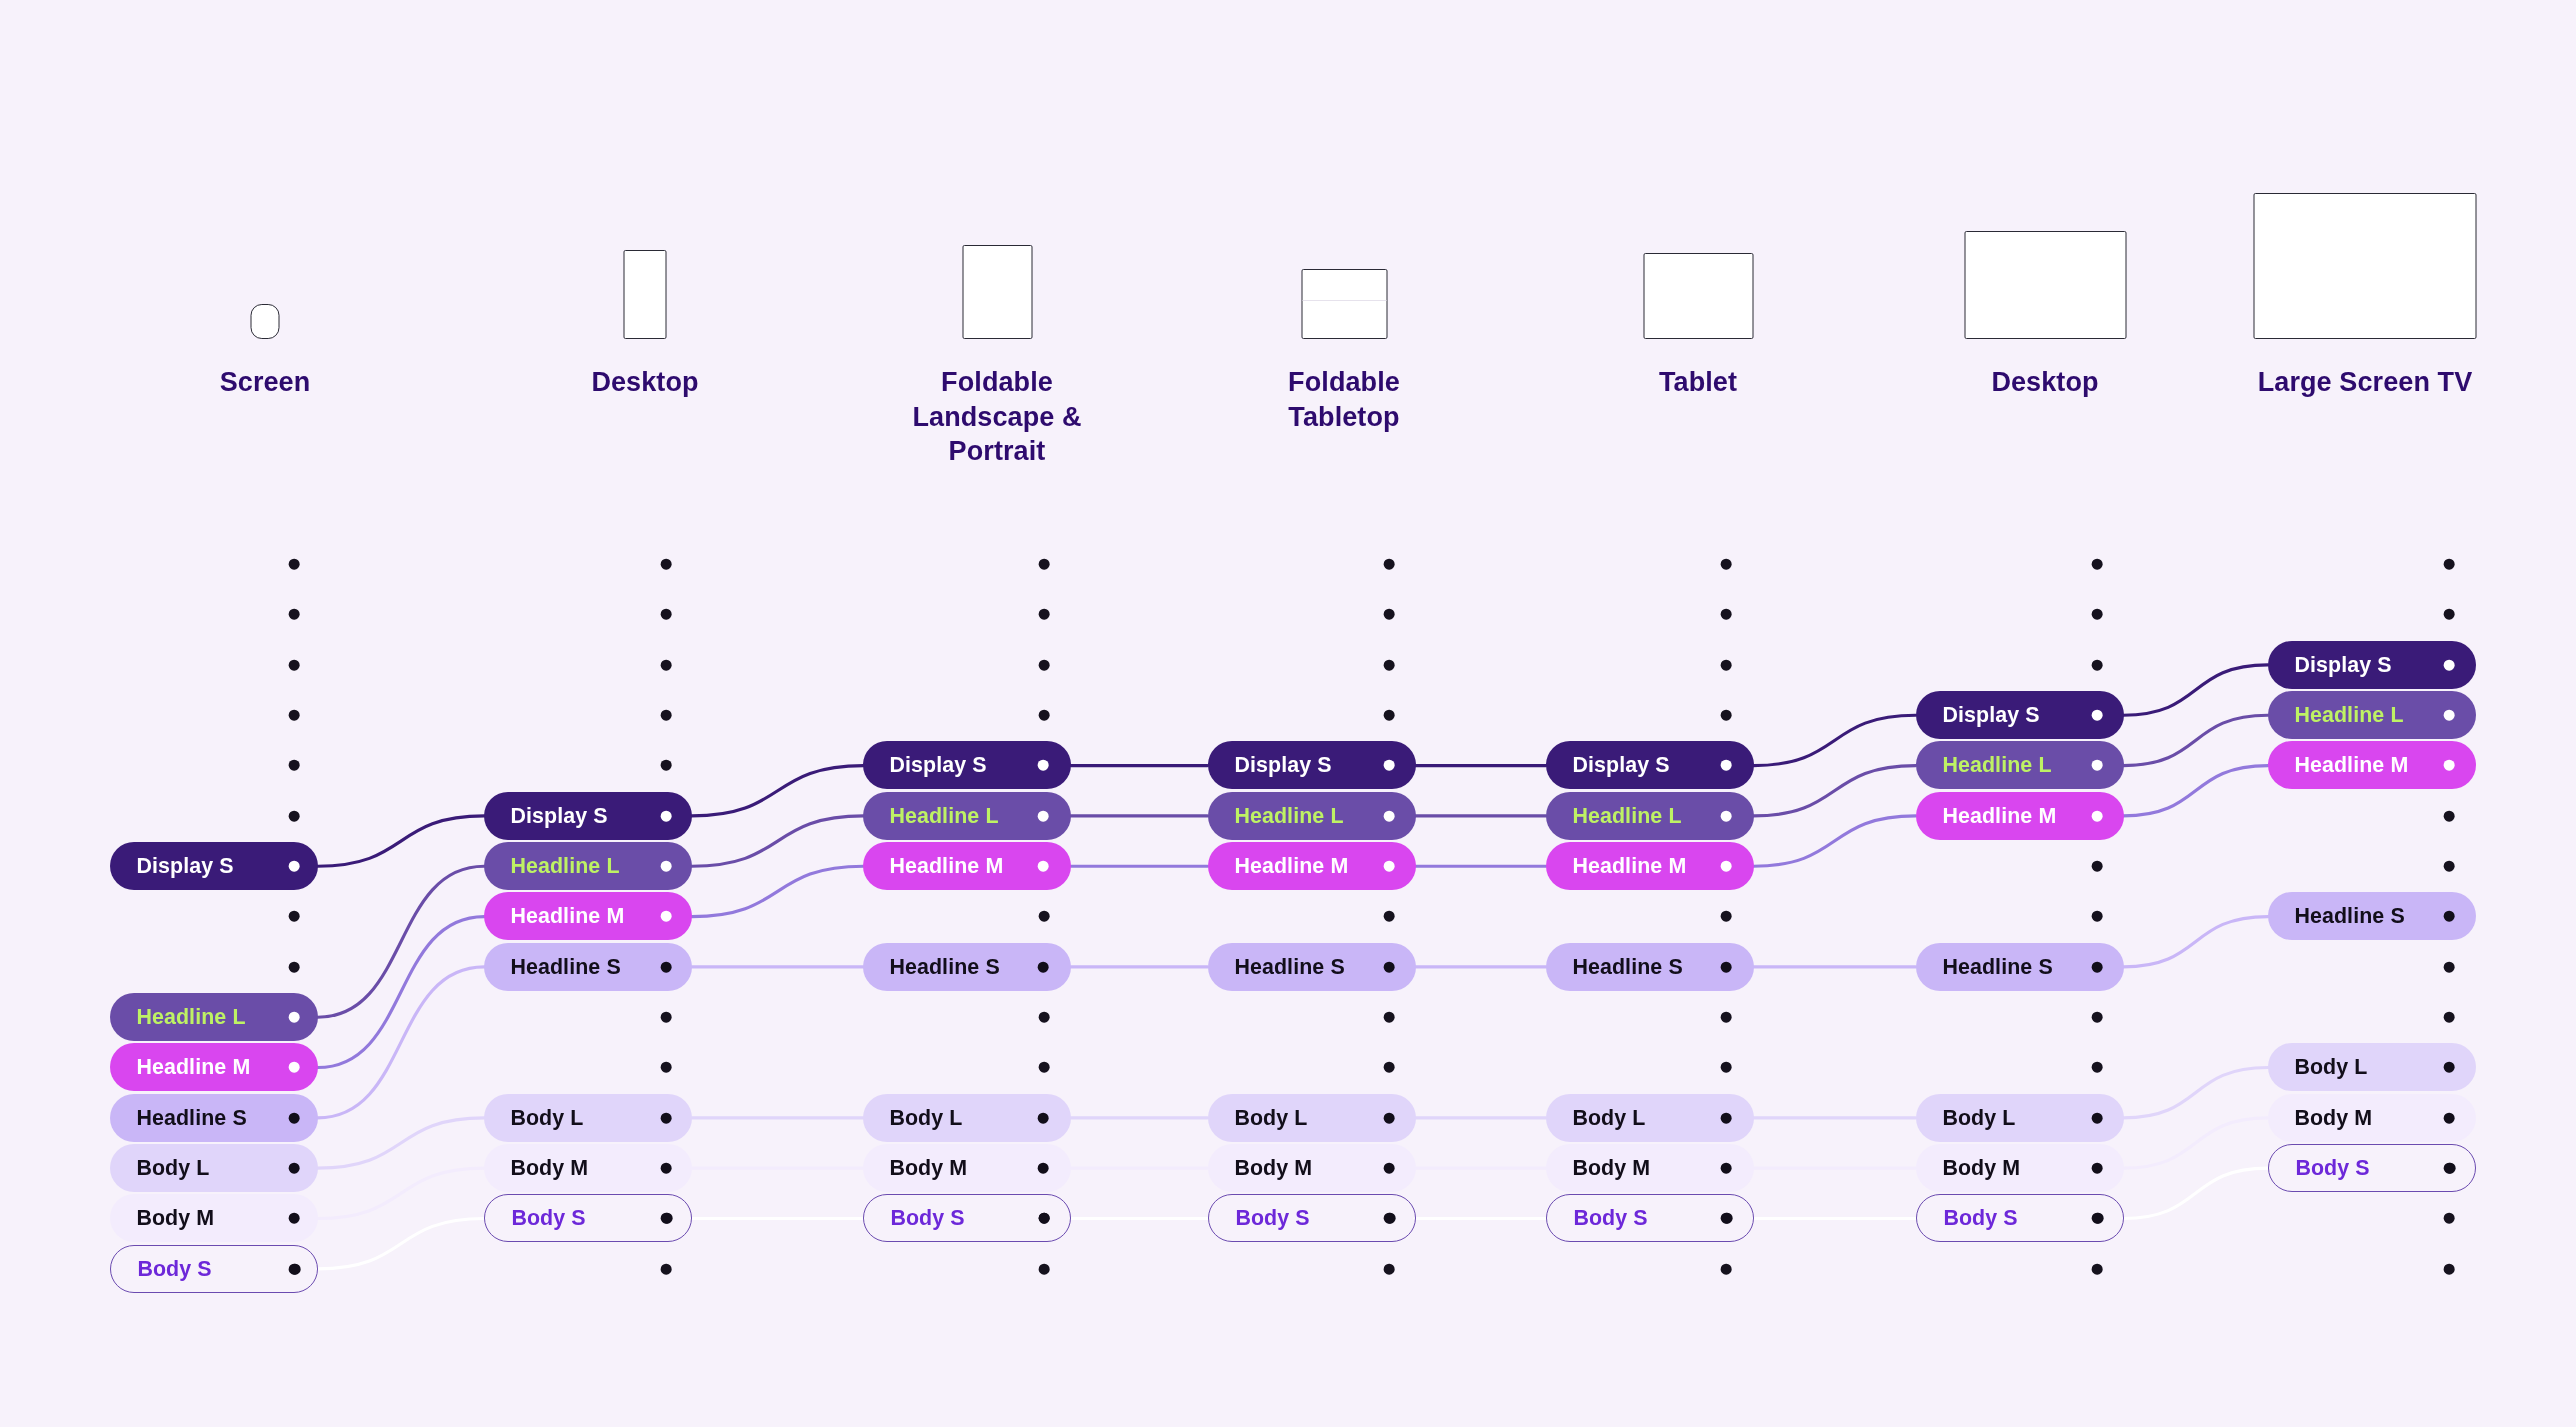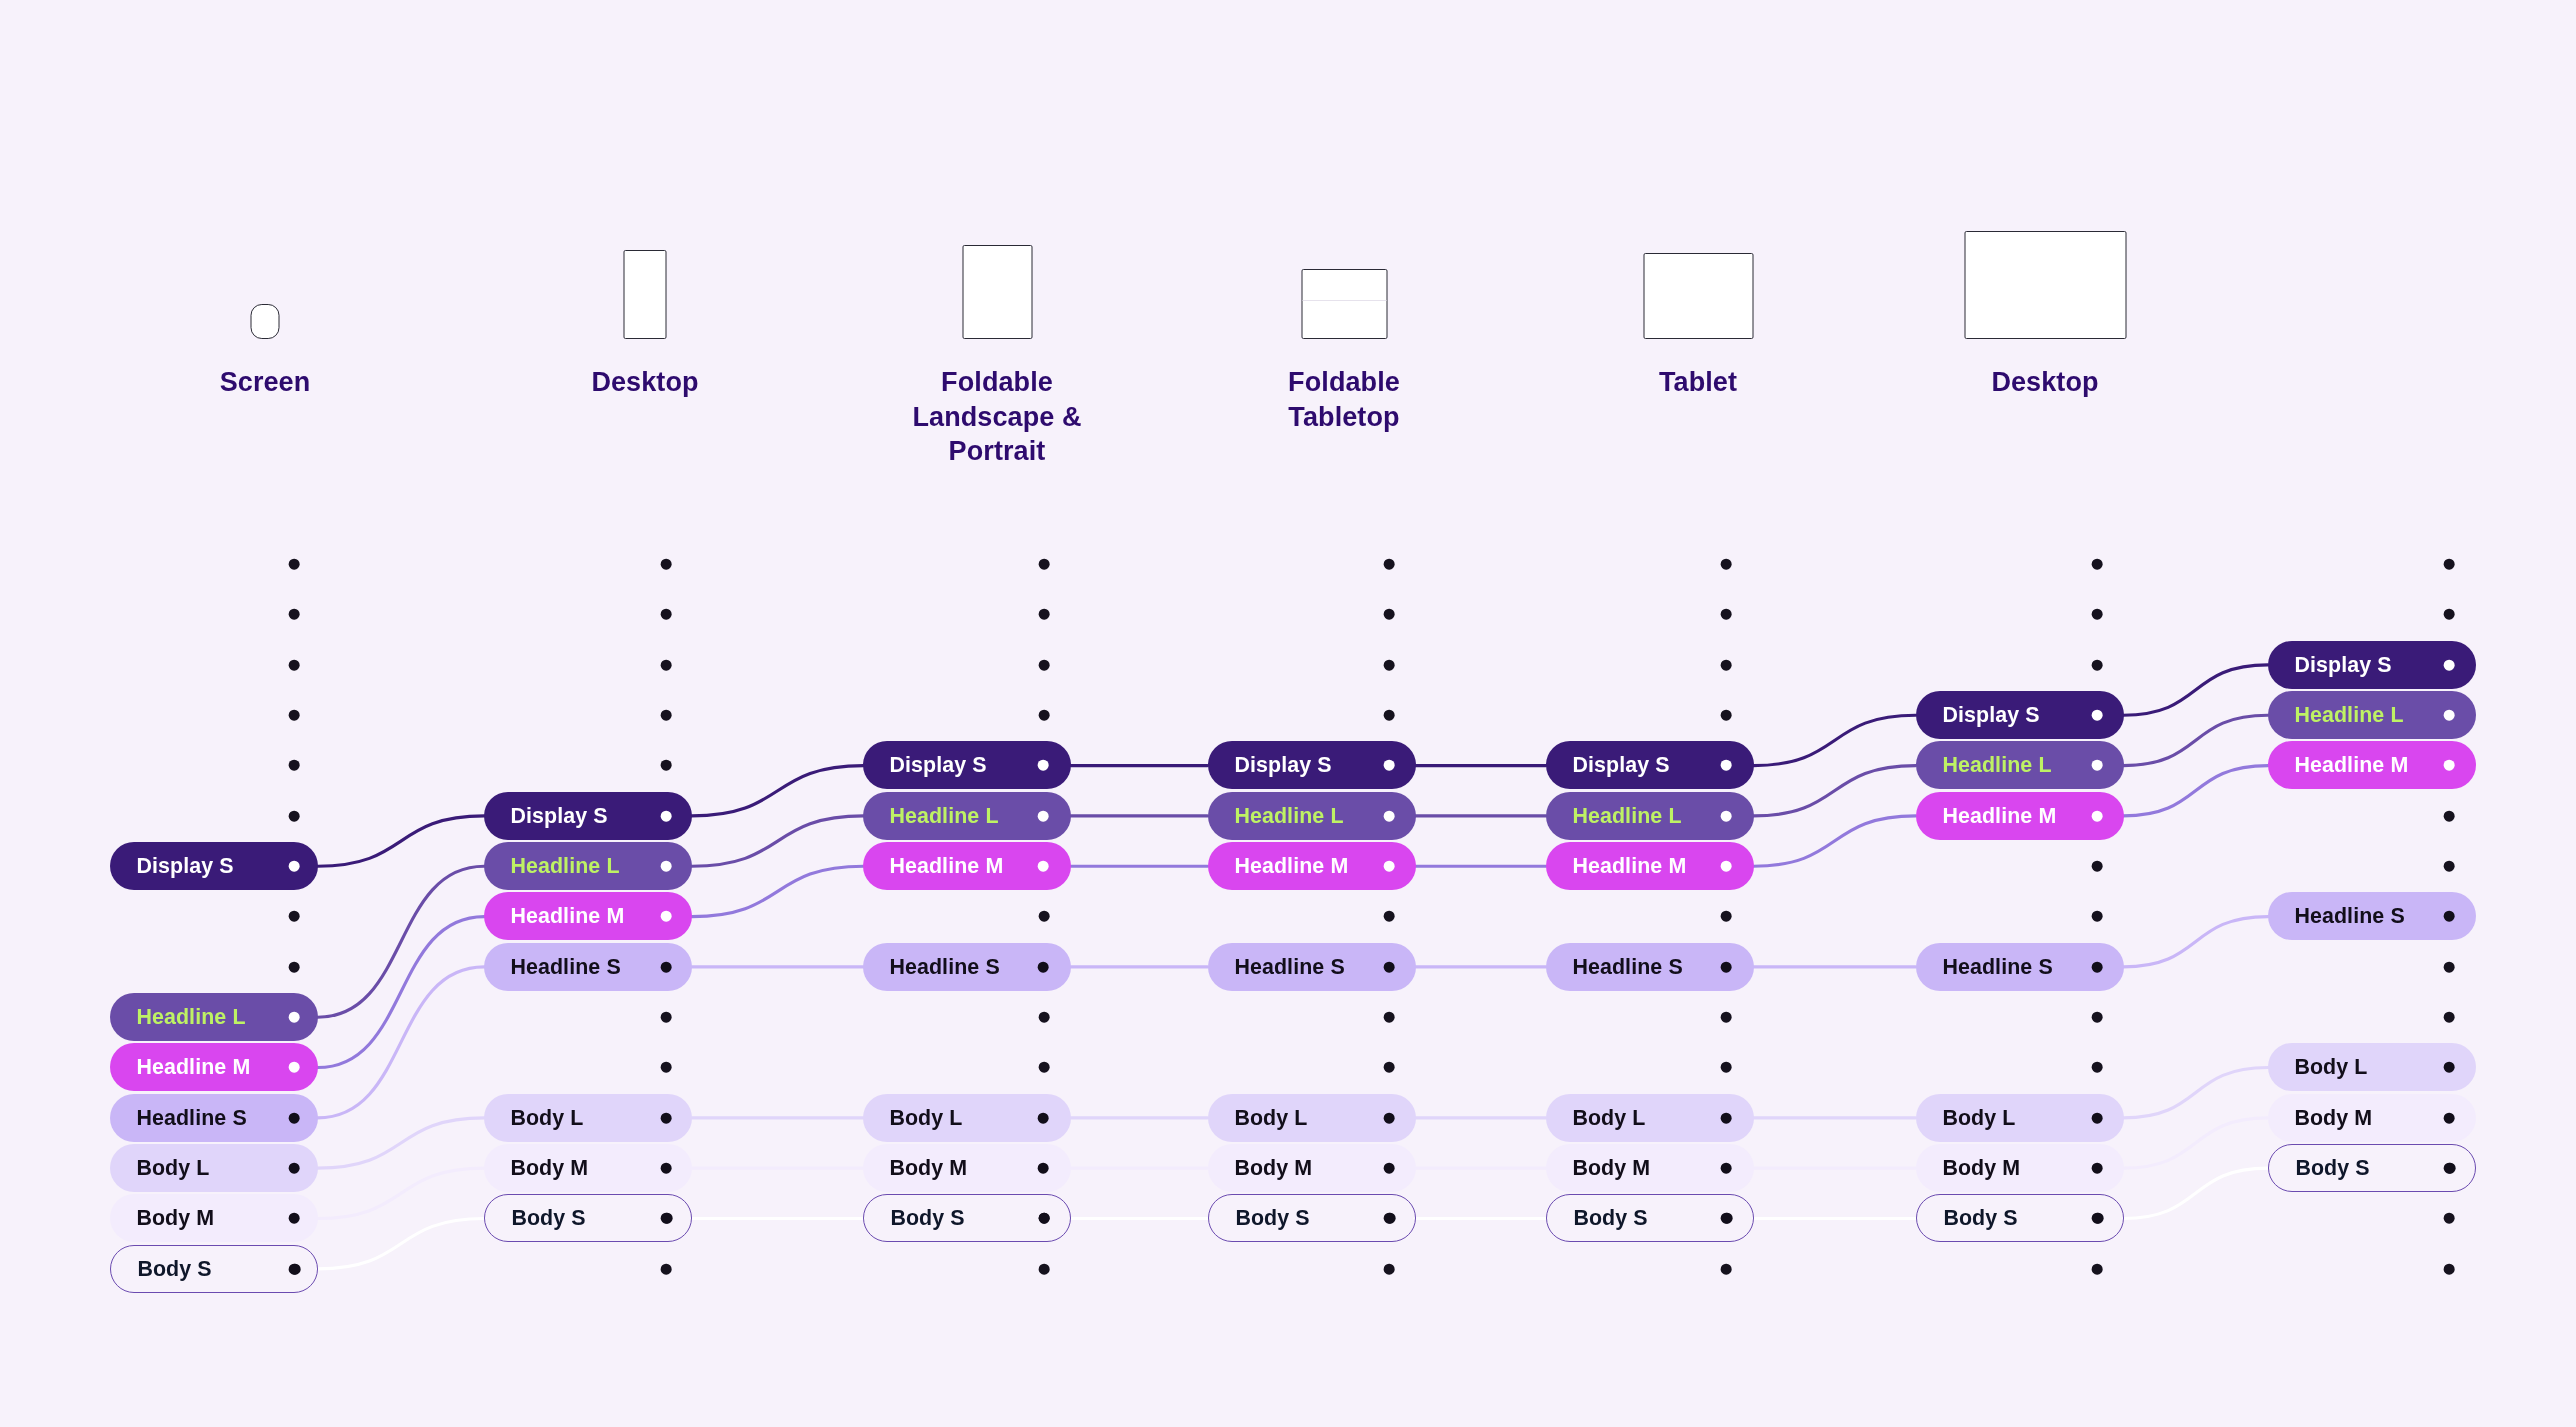--- a/index.html
+++ b/index.html
@@ -123,21 +123,21 @@
 
   .t-body-l     { background: #E0D5FA; }
   .t-body-l     .chip-label { color: #120E1A; }
   .t-body-l     .chip-dot   { background: #120E1A; }
 
   .t-body-m     { background: #F3ECFD; }
   .t-body-m     .chip-label { color: #120E1A; }
   .t-body-m     .chip-dot   { background: #120E1A; }
 
   .t-body-s     { background: transparent; border: 1.9px solid #6B4BB0; }
-  .t-body-s     .chip-label { color: #0f172a; }
+  .t-body-s     .chip-label { color: #6d28d9; }
   .t-body-s     .chip-dot   { background: #120E1A; }
 </style>
 </head>
 <body>
 
 <div id="stage">
 
   <div class="device-col" style="left:265px;  top:157px;">
     <div class="device-glyph-wrap">
         <div class="dev-shape dev-watch"></div>
@@ -178,20 +178,26 @@
     <div class="device-label">Tablet</div>
   </div>
 
   <div class="device-col" style="left:2045px; top:157px;">
     <div class="device-glyph-wrap">
         <div class="dev-shape dev-desktop"></div>
       </div>
     <div class="device-label">Desktop</div>
   </div>
 
+  <div class="device-col" style="left:2365px; top:157px;">
+    <div class="device-glyph-wrap">
+        <div class="dev-shape dev-tv"></div>
+      </div>
+    <div class="device-label">Large Screen TV</div>
+  </div>
 
   <svg id="links" viewBox="0 0 4096 2270" preserveAspectRatio="none">
       <path d="M 505 1377 C 650.75 1377, 624.25 1297, 770 1297" fill="none" stroke="#3A1B78" stroke-width="5" stroke-linecap="round"></path>
       <path d="M 1100 1297 C 1250.15 1297, 1222.85 1217, 1373 1217" fill="none" stroke="#3A1B78" stroke-width="5" stroke-linecap="round"></path>
       <path d="M 1703 1217 C 1822.35 1217, 1800.65 1217, 1920 1217" fill="none" stroke="#3A1B78" stroke-width="5" stroke-linecap="round"></path>
       <path d="M 2250 1217 C 2364.4 1217, 2343.6 1217, 2458 1217" fill="none" stroke="#3A1B78" stroke-width="5" stroke-linecap="round"></path>
       <path d="M 2788 1217 C 2929.9 1217, 2904.1 1137, 3046 1137" fill="none" stroke="#3A1B78" stroke-width="5" stroke-linecap="round"></path>
       <path d="M 3376 1137 C 3502.5 1137, 3479.5 1057, 3606 1057" fill="none" stroke="#3A1B78" stroke-width="5" stroke-linecap="round"></path>
       <path d="M 505 1617 C 650.75 1617, 624.25 1377, 770 1377" fill="none" stroke="#6A4DA8" stroke-width="5" stroke-linecap="round"></path>
       <path d="M 1100 1377 C 1250.15 1377, 1222.85 1297, 1373 1297" fill="none" stroke="#6A4DA8" stroke-width="5" stroke-linecap="round"></path>

